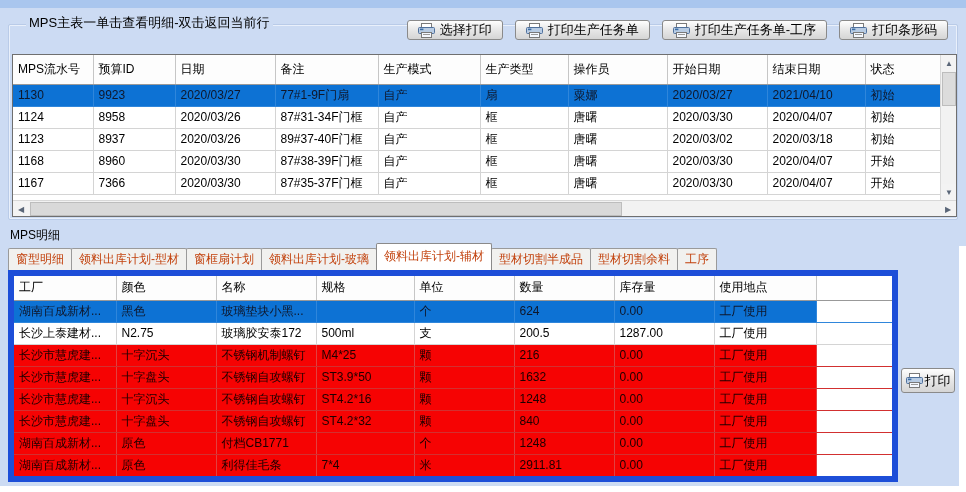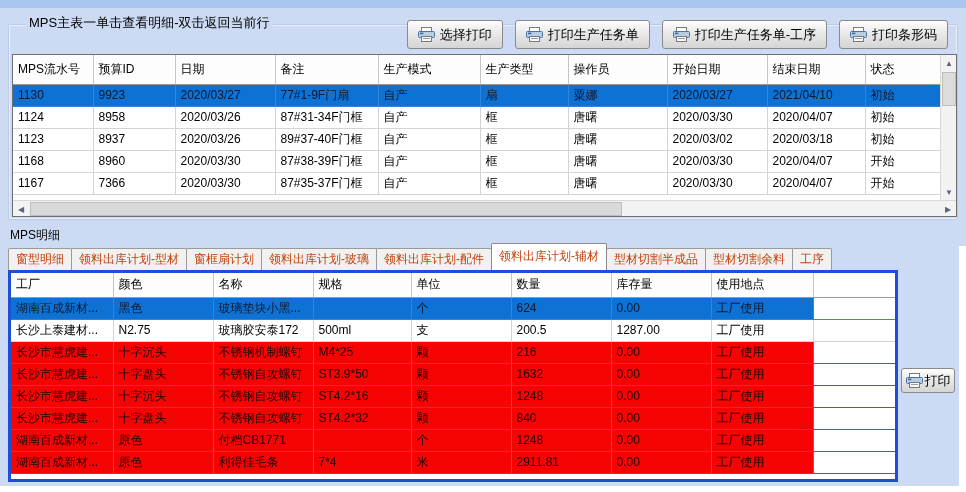--- a/index.html
+++ b/index.html
@@ -9,21 +9,21 @@
   .top-strip { position:absolute; left:0; top:0; width:966px; height:8px; background:#a9c6ee; }
 
   
   .group1 { position:absolute; left:8px; top:24px; width:950px; height:196px;
             border:1px solid #b9cbe8; box-shadow:0 0 0 1px #e9f0fb inset; border-radius:2px; }
   .group-title { position:absolute; left:26px; top:14px; font-size:13px; color:#000;
                  background:#ccdbf3; padding:0 3px; }
 
   
   .btns { position:absolute; top:20px; right:18px; display:flex; gap:12px; }
-  .btn { height:29px; display:flex; align-items:center; gap:5px; padding:0 10px;
+  .btn { height:20px; display:flex; align-items:center; gap:5px; padding:0 10px;
          background:linear-gradient(#fefefe,#e9e9e9 45%,#d5d5d5);
          border:1px solid #8a8a8a; border-radius:3px; font-size:13px; color:#000; cursor:default; }
 
   
   table { border-collapse:collapse; table-layout:fixed; background:#fff;padding-left:44px; }
   th { font-weight:normal; text-align:left; font-size:12px; padding:1px 5px;
        background:#fdfdfd; border-right:1px solid #c6c6c6; border-bottom:1px solid #999;
        vertical-align:middle; overflow:hidden; }
   td { font-size:12px; padding:1px 5px; border-right:1px solid #d4d4d4;
        border-bottom:1px solid #d4d4d4; white-space:nowrap; overflow:hidden; color:#000; }
@@ -58,21 +58,21 @@
   
   .detail-label { position:absolute; left:10px; top:227px; font-size:12px; color:#000; }
   .tabs { position:absolute; left:8px; top:246px; height:24px; display:flex; align-items:flex-end; z-index:3; }
   .tab { height:22px; line-height:21px; padding:0 7px; font-size:12px; color:#c2410c;
          background:#f1f1ef; border:1px solid #9a9a9a; border-bottom:none;
          margin-right:-1px; border-radius:2px 2px 0 0; cursor:default; }
   .tab.active { background:#fff; height:27px; line-height:24px; position:relative; z-index:4;
                 border-color:#8a8a8a; }
 
   .t2 { position:absolute; left:8px; top:270px; width:890px; height:212px;
-        background:#fff; border:3px solid #1d4ed8; overflow:hidden; z-index:2; }
+        background:#fff; border:6px solid #1d4ed8; overflow:hidden; z-index:2; }
   .t2 table { width:886px; }
   .t2 thead tr { height:24px; }
   .t2 tbody tr { height:22px;margin-left:32px; }
 
   .print2 { position:absolute; left:901px; top:368px; height:25px; width:54px;
             display:flex; align-items:center; justify-content:center; gap:2px;
             background:linear-gradient(#fefefe,#e9e9e9 45%,#d5d5d5);
             border:1px solid #8a8a8a; border-radius:3px; font-size:13px; z-index:5; }
 
   .rstrip { position:absolute; left:959px; top:246px; width:7px; height:246px; background:#fff; }
@@ -233,21 +233,20 @@
     </div>
   </div>
 
   <div class="detail-label">MPS明细</div>
 
   <div class="tabs" id="tabs">
       <div class="tab">窗型明细</div>
       <div class="tab">领料出库计划-型材</div>
       <div class="tab">窗框扇计划</div>
       <div class="tab">领料出库计划-玻璃</div>
-      <div class="tab">领料出库计划-配件</div>
       <div class="tab active">领料出库计划-辅材</div>
       <div class="tab">型材切割半成品</div>
       <div class="tab">型材切割余料</div>
       <div class="tab">工序</div>
     </div>
 
   <div class="t2">
     <table>
       <colgroup>
         <col style="width:102px">

